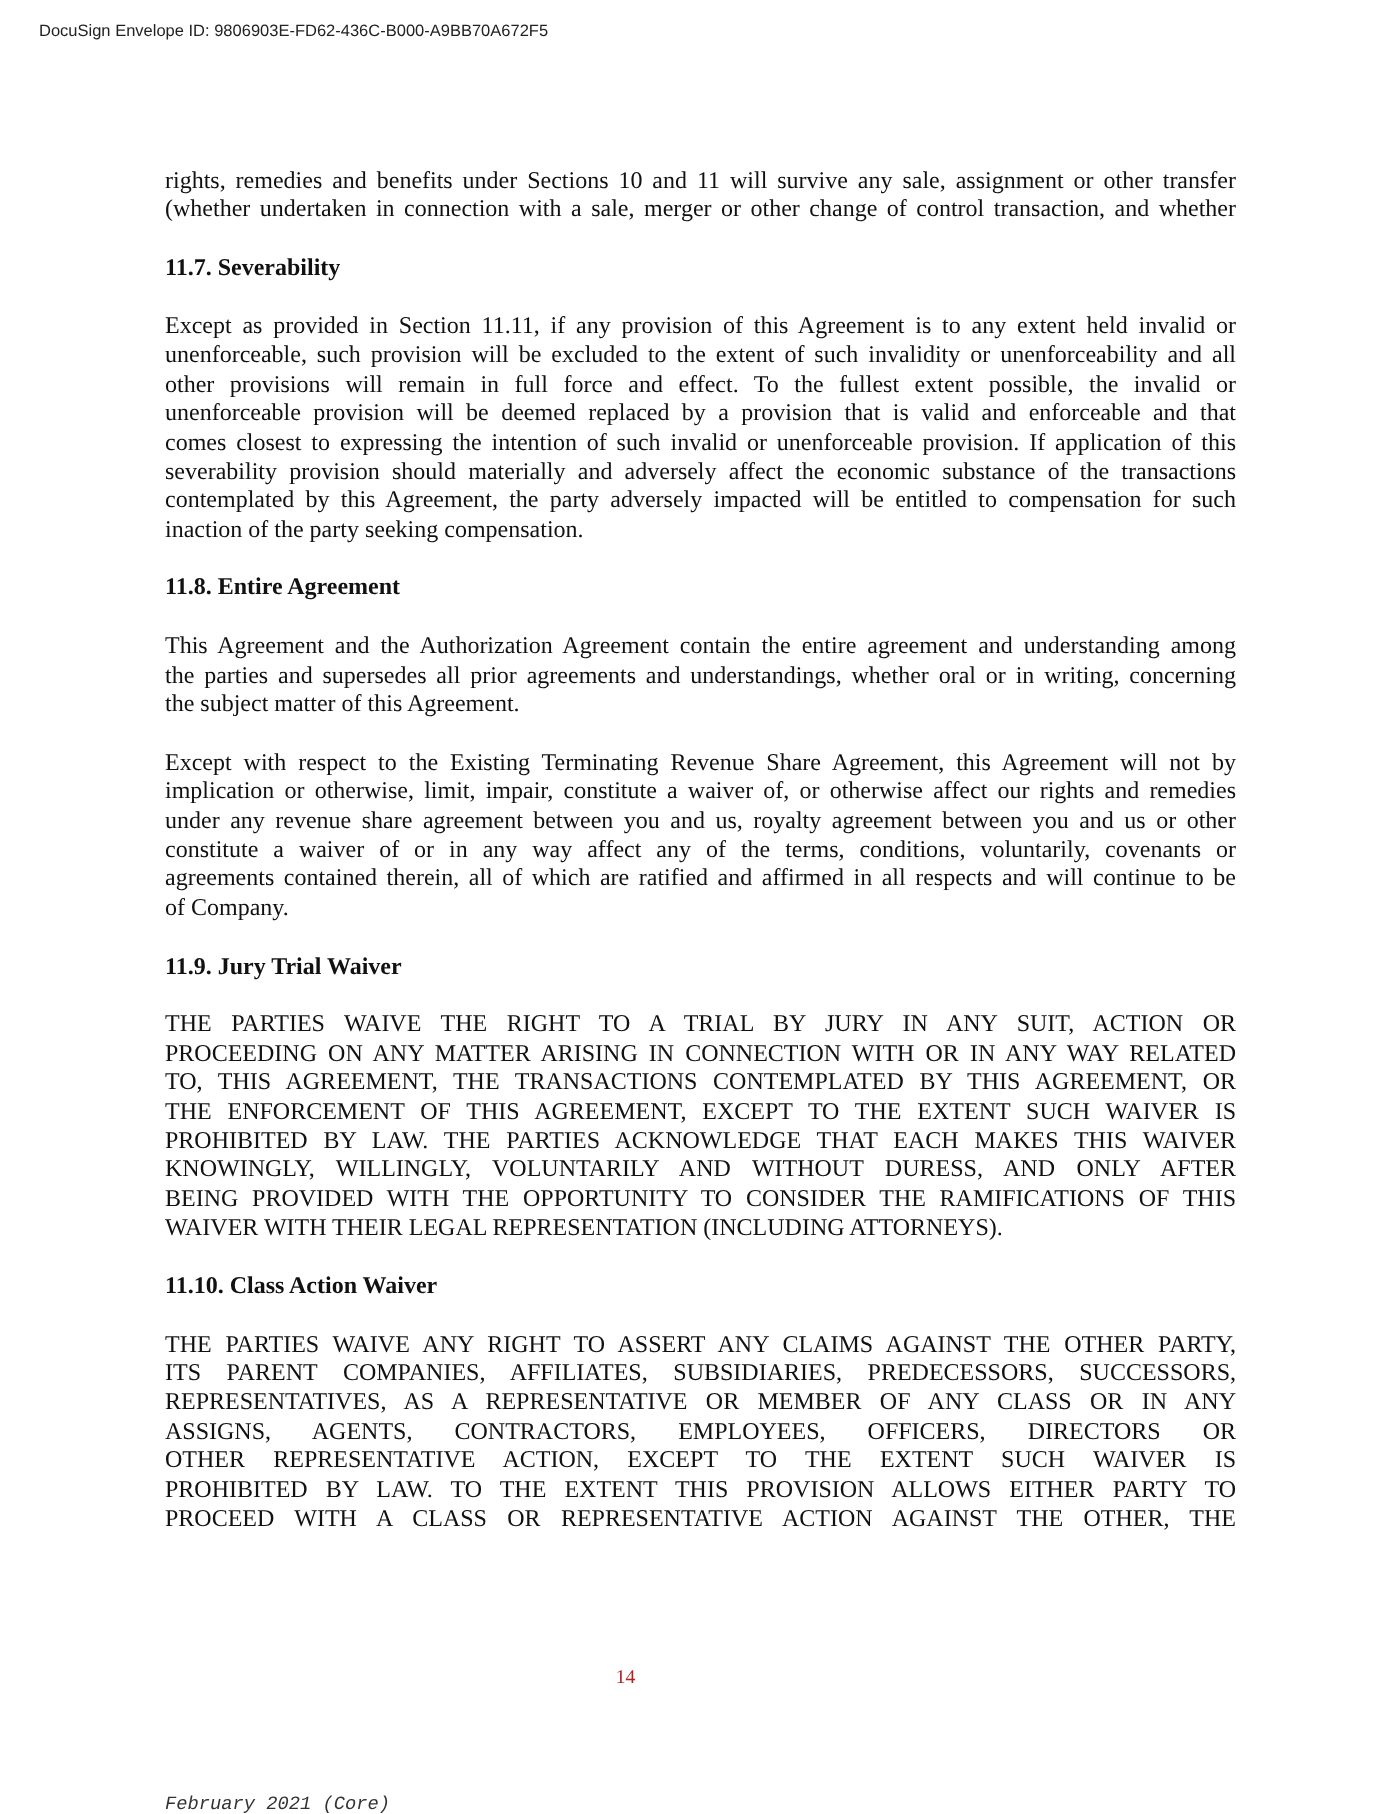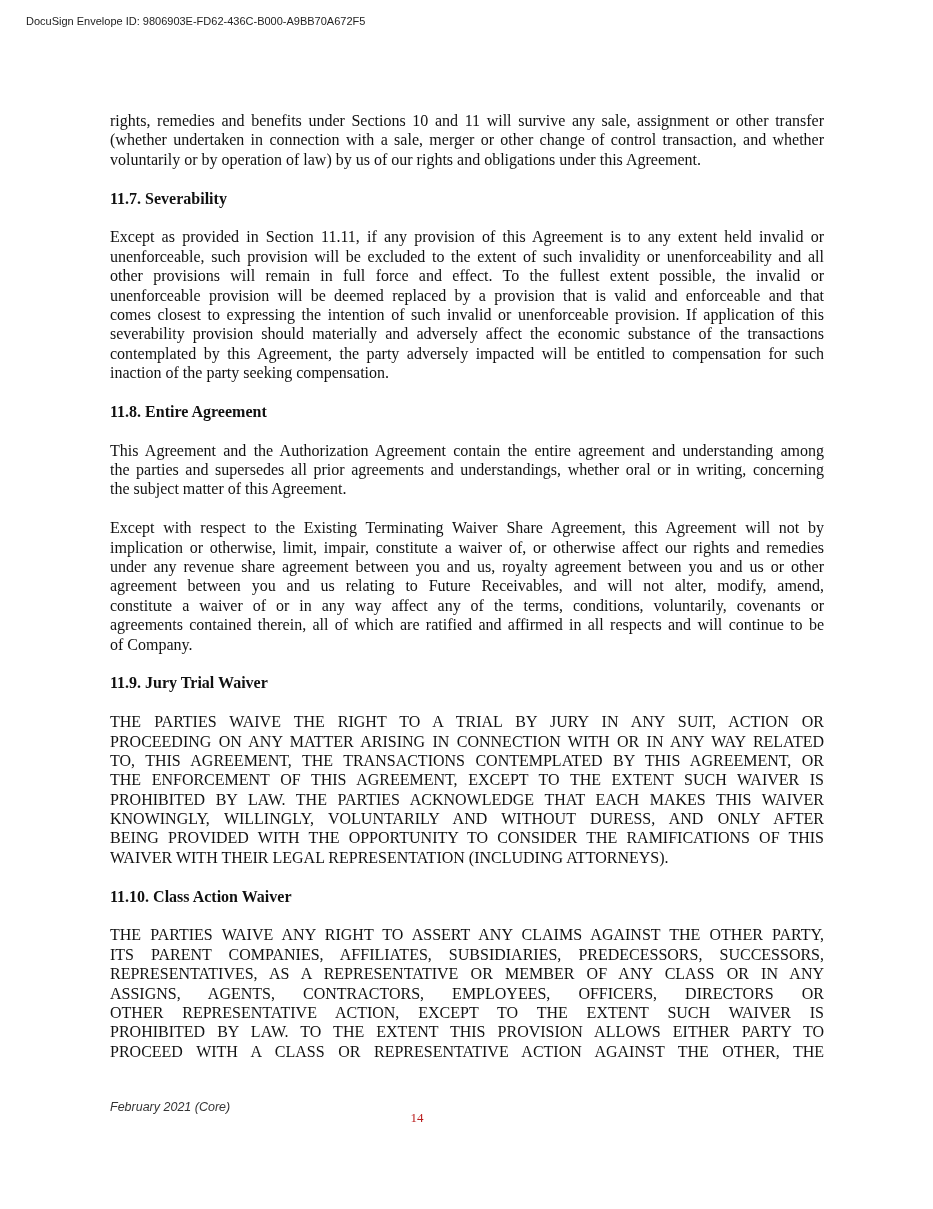--- a/index.html
+++ b/index.html
@@ -17,35 +17,34 @@
       display: block; text-align: justify; text-align-last: justify; white-space: nowrap;
       height: 19.4px;
     }
     .line.last { text-align-last: left; }
     .heading { font-weight: bold; margin: 0 0 19.4px 0; height: 19.4px; }
     .page-number {
       position: absolute; left: 0; width: 834px; top: 1110px; text-align: center;
       font-family: "Liberation Serif", serif; font-size: 13px; color: #b91c1c;
     }
     .footer-date {
-      position: absolute; left: 110px; top: 1100px;
-      font-family: Liberation Sans, sans-serif; font-style: italic; font-size: 12.5px; color: #333;
+      position: absolute; left: 110px; top: 1196px;
+      font-family: Liberation Mono, monospace; font-style: italic; font-size: 12.5px; color: #333;
     }
   </style>
 </head>
 <body>
 
 <div class="envelope">DocuSign Envelope ID: 9806903E-FD62-436C-B000-A9BB70A672F5</div>
 
 <div class="content">
 
   <div class="para">
     <span class="line">rights, remedies and benefits under Sections 10 and 11 will survive any sale, assignment or other transfer</span>
     <span class="line">(whether undertaken in connection with a sale, merger or other change of control transaction, and whether</span>
-    <span class="line last">voluntarily or by operation of law) by us of our rights and obligations under this Agreement.</span>
   </div>
 
   <div class="heading">11.7. Severability</div>
   <div class="para">
     <span class="line">Except as provided in Section 11.11, if any provision of this Agreement is to any extent held invalid or</span>
     <span class="line">unenforceable, such provision will be excluded to the extent of such invalidity or unenforceability and all</span>
     <span class="line">other provisions will remain in full force and effect. To the fullest extent possible, the invalid or</span>
     <span class="line">unenforceable provision will be deemed replaced by a provision that is valid and enforceable and that</span>
     <span class="line">comes closest to expressing the intention of such invalid or unenforceable provision. If application of this</span>
     <span class="line">severability provision should materially and adversely affect the economic substance of the transactions</span>
@@ -53,24 +52,23 @@
     <span class="line last">inaction of the party seeking compensation.</span>
   </div>
 
   <div class="heading">11.8. Entire Agreement</div>
   <div class="para">
     <span class="line">This Agreement and the Authorization Agreement contain the entire agreement and understanding among</span>
     <span class="line">the parties and supersedes all prior agreements and understandings, whether oral or in writing, concerning</span>
     <span class="line last">the subject matter of this Agreement.</span>
   </div>
   <div class="para">
-    <span class="line">Except with respect to the Existing Terminating Waiver Share Agreement, this Agreement will not by</span>
+    <span class="line">Except with respect to the Existing Terminating Revenue Share Agreement, this Agreement will not by</span>
     <span class="line">implication or otherwise, limit, impair, constitute a waiver of, or otherwise affect our rights and remedies</span>
     <span class="line">under any revenue share agreement between you and us, royalty agreement between you and us or other</span>
-    <span class="line">agreement between you and us relating to Future Receivables, and will not alter, modify, amend,</span>
     <span class="line">constitute a waiver of or in any way affect any of the terms, conditions, voluntarily, covenants or</span>
     <span class="line">agreements contained therein, all of which are ratified and affirmed in all respects and will continue to be</span>
     <span class="line last">of Company.</span>
   </div>
 
   <div class="heading">11.9. Jury Trial Waiver</div>
   <div class="para">
     <span class="line">THE PARTIES WAIVE THE RIGHT TO A TRIAL BY JURY IN ANY SUIT, ACTION OR</span>
     <span class="line">PROCEEDING ON ANY MATTER ARISING IN CONNECTION WITH OR IN ANY WAY RELATED</span>
     <span class="line">TO, THIS AGREEMENT, THE TRANSACTIONS CONTEMPLATED BY THIS AGREEMENT, OR</span>

